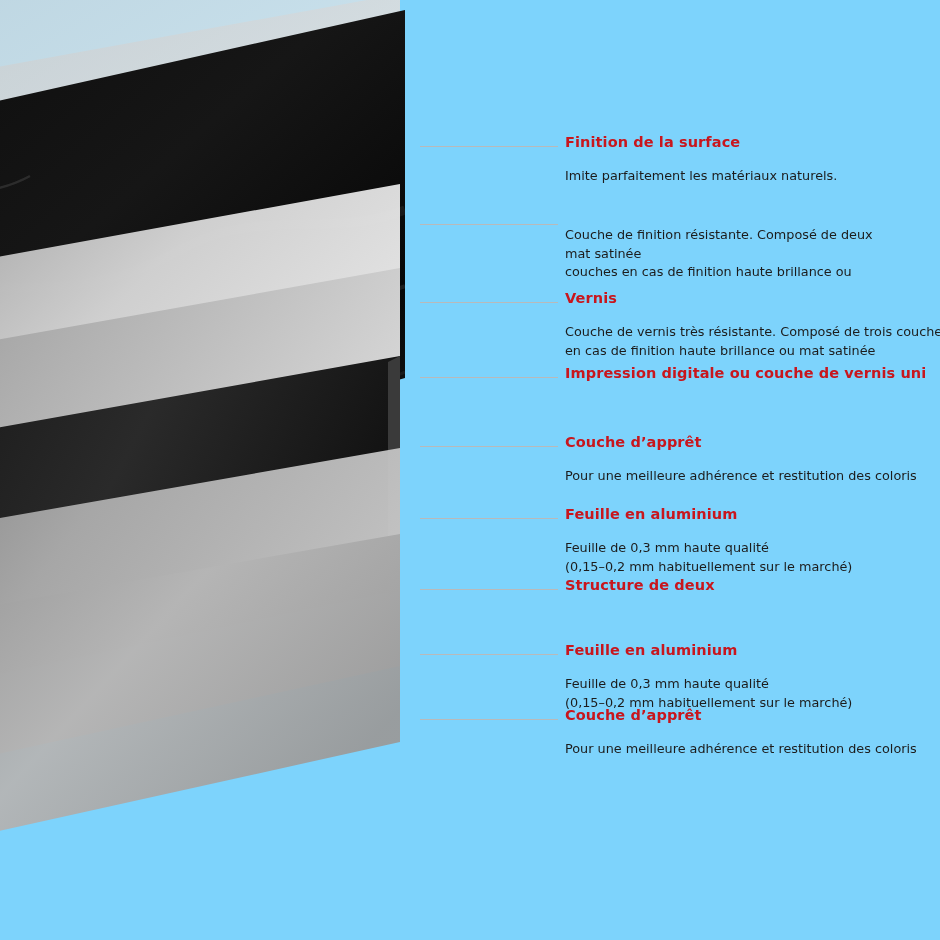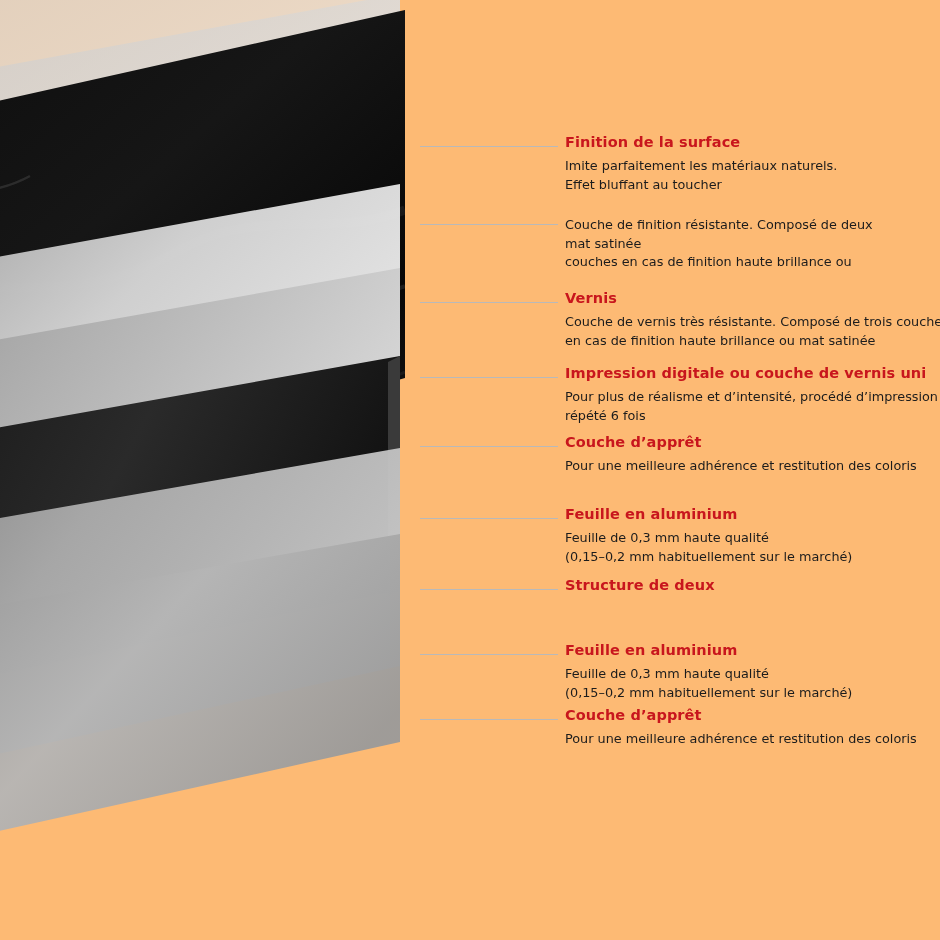--- a/index.html
+++ b/index.html
@@ -5,21 +5,21 @@
   html, body {
     margin: 0;
     padding: 0;
     background: #ffffff;
   }
   #stage {
     position: relative;
     width: 940px;
     height: 940px;
     overflow: hidden;
-    background: #fdba74;
+    background: #7dd3fc;
     font-family: "DejaVu Sans", "Liberation Sans", sans-serif;
   }
 
   
   #layers {
     position: absolute;
     left: 0;
     top: 0;
     width: 940px;
     height: 940px;
@@ -60,21 +60,21 @@
     font-size: 14.5px;
     font-weight: bold;
     line-height: 19px;
     letter-spacing: 0.1px;
     white-space: nowrap;
   }
   .callout-desc {
     color: #1c1c1c;
     font-size: 12.8px;
     line-height: 18.5px;
-    margin-top: 5px;
+    margin-top: 15px;
   }
   .callout-desc span {
     display: block;
     white-space: nowrap;
   }
 </style>
 </head>
 <body>
 
 <div id="stage">
@@ -181,21 +181,20 @@
   </div>
 
   <div id="callouts">
 
     <div class="callout" style="top:146px;">
       <div class="leader" style="width:138px;"></div>
       <div class="callout-body">
         <div class="callout-title">Finition de la surface</div>
         <div class="callout-desc">
           <span>Imite parfaitement les matériaux naturels.</span>
-          <span>Effet bluffant au toucher</span>
         </div>
       </div>
     </div>
 
     <div class="callout" style="top:224px;">
       <div class="leader" style="width:138px;"></div>
       <div class="callout-body">
         <div class="callout-desc">
           <span>Couche de finition résistante. Composé de deux</span>
           <span>mat satinée</span>
@@ -212,24 +211,20 @@
           <span>Couche de vernis très résistante. Composé de trois couches</span>
           <span>en cas de finition haute brillance ou mat satinée</span>
         </div>
       </div>
     </div>
 
     <div class="callout" style="top:377px;">
       <div class="leader" style="width:138px;"></div>
       <div class="callout-body">
         <div class="callout-title">Impression digitale ou couche de vernis uni</div>
-        <div class="callout-desc">
-          <span>Pour plus de réalisme et d’intensité, procédé d’impression</span>
-          <span>répété 6 fois</span>
-        </div>
       </div>
     </div>
 
     <div class="callout" style="top:446px;">
       <div class="leader" style="width:138px;"></div>
       <div class="callout-body">
         <div class="callout-title">Couche d’apprêt</div>
         <div class="callout-desc">
           <span>Pour une meilleure adhérence et restitution des coloris</span>
         </div>

